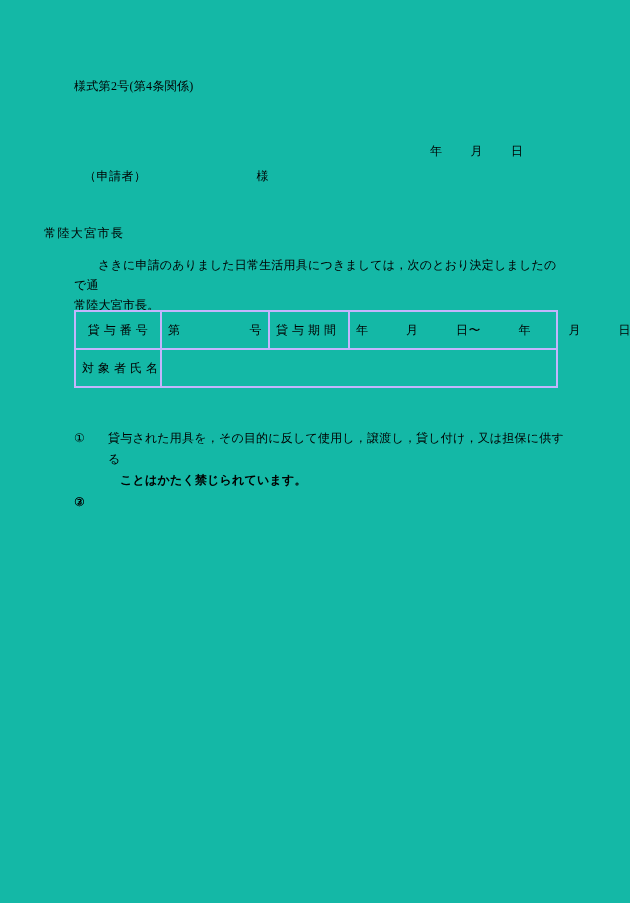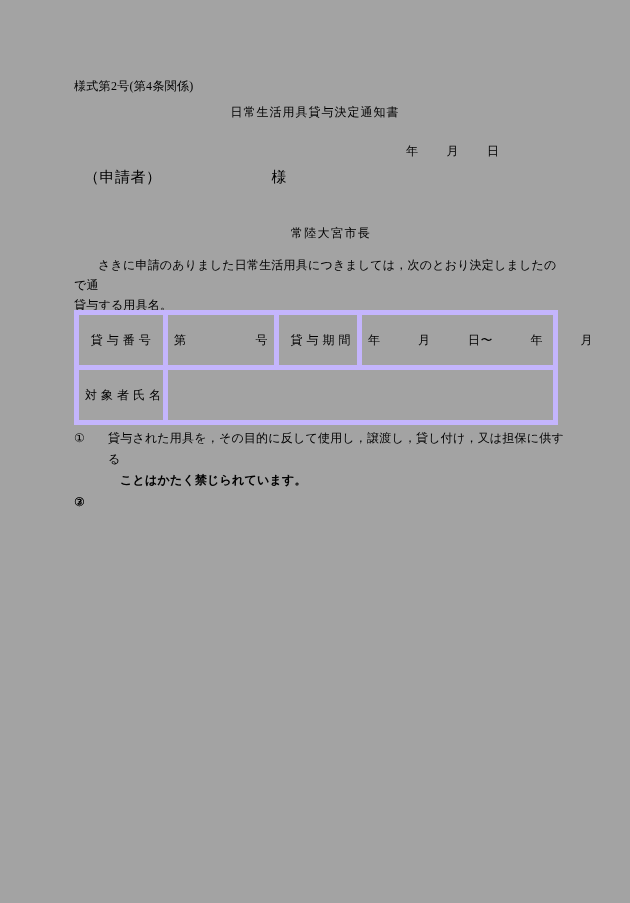--- a/index.html
+++ b/index.html
@@ -13,69 +13,69 @@
     font-family: "Liberation Serif", "DejaVu Serif", serif;
     color: #000000;
     position: relative;
     overflow: hidden;
   }
   .page {
     position: absolute;
     left: 0; top: 0;
     width: 630px;
     height: 903px;
-    background: #a3a3a3;
+    background: #14b8a6;
   }
   .form-no {
     position: absolute;
     left: 74px;
     top: 78px;
     font-size: 12px;
     letter-spacing: 0.3px;
   }
   .doc-title {
     position: absolute;
     left: 0;
     top: 104px;
     width: 630px;
     text-align: center;
     font-size: 12px;
     letter-spacing: 1px;
   }
   .date-line {
     position: absolute;
-    left: 406px;
+    left: 430px;
     top: 143px;
     font-size: 12px;
     letter-spacing: 0.5px;
   }
   .date-line span.gap {
     display: inline-block;
     width: 28px;
   }
   .applicant-line {
     position: absolute;
     left: 84px;
     top: 168px;
-    font-size: 15px;
+    font-size: 12px;
     letter-spacing: 0.5px;
   }
   .applicant-line .sama {
     display: inline-block;
     margin-left: 110px;
   }
   .mayor {
     position: absolute;
     left: 0;
     top: 225px;
     width: 630px;
-    text-align: center;
+    text-align: left;
     font-size: 12px;
     letter-spacing: 1.4px;
-    padding-left: 32px;
+    padding-left: 44px;
     box-sizing: border-box;
   }
   .body-para {
     position: absolute;
     left: 74px;
     top: 256px;
     width: 484px;
     font-size: 12px;
     line-height: 1.65;
     letter-spacing: 0.2px;
@@ -87,23 +87,23 @@
   table.maintable {
     position: absolute;
     left: 74px;
     top: 310px;
     width: 484px;
     border-collapse: collapse;
     table-layout: fixed;
     font-size: 12px;
   }
   table.maintable td {
-    border: 5px solid #c4b5fd;
+    border: 2px solid #c4b5fd;
     height: 36px;
-    padding: 7px 6px;
+    padding: 0 6px;
     vertical-align: middle;
     letter-spacing: 0.5px;
   }
   td.lbl {
     width: 72px;
     text-align: center;
     white-space: nowrap;
   }
   td.lbl2 {
     width: 100px;
@@ -111,21 +111,21 @@
     white-space: nowrap;
     padding-left: 8px;
   }
   td.num {
     width: 94px;
   }
   td.num .dai { float: left; }
   td.num .gou { float: right; }
   td.period {
     width: 66px;
-    text-align: right;
+    text-align: left;
     white-space: nowrap;
     margin-top: 36px;
   }
   td.period-val {
     text-align: left;
     white-space: nowrap;
     letter-spacing: 0.5px;
     margin-top: 37px;
   }
   .notes {
@@ -153,35 +153,34 @@
     font-weight: bold;
   }
 </style>
 </head>
 <body>
 
 <div class="page">
 
   <div class="form-no">様式第2号(第4条関係)</div>
 
-  <div class="doc-title">日常生活用具貸与決定通知書</div>
 
   <div class="date-line">
     <span>年</span><span class="gap"></span><span>月</span><span class="gap"></span><span>日</span>
   </div>
 
   <div class="applicant-line">
     <span>（申請者）</span><span class="sama">様</span>
   </div>
 
   <div class="mayor">常陸大宮市長</div>
 
   <div class="body-para">
     <span class="indent"></span><span>さきに申請のありました日常生活用具につきましては，次のとおり決定しましたので通</span><br>
-    <span>貸与する用具名。</span>
+    <span>常陸大宮市長。</span>
   </div>
 
   <table class="maintable">
     <tbody>
         <tr>
       <td class="lbl">貸 与 番 号</td>
       <td class="num">
         <span class="dai">第</span>
             <span class="gou">号</span>
       </td>

